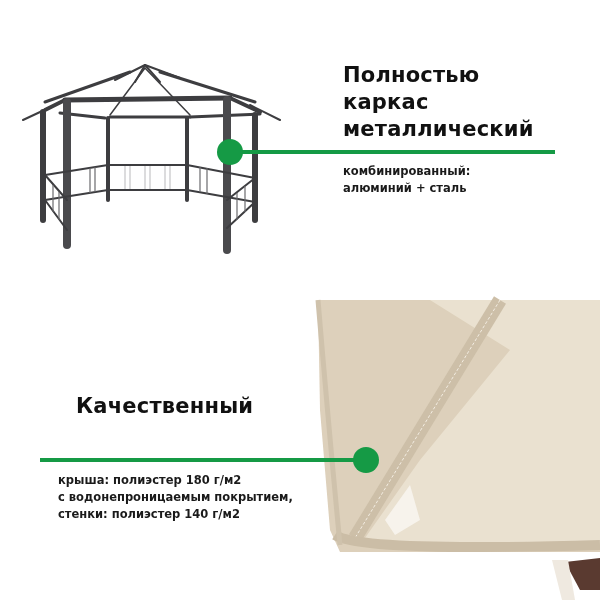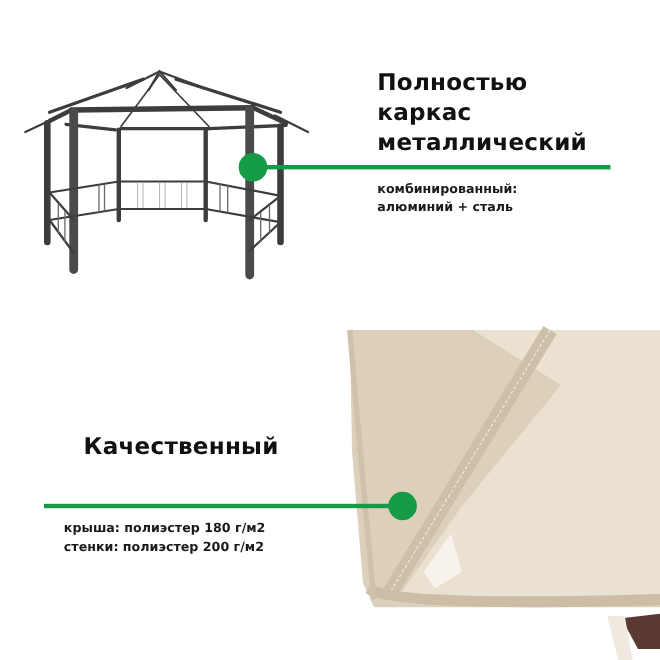--- a/index.html
+++ b/index.html
@@ -98,14 +98,15 @@
   <div>алюминий + сталь</div>
 </div>
 
 <div class="abs title" style="left:40px;top:393px;margin-left:36px;">
   <div>Качественный</div>
 </div>
 <div class="abs gline" style="left:40px;top:458px;width:325px;"></div>
 <div class="abs gdot" style="left:353px;top:447px;"></div>
 <div class="abs desc" style="left:40px;top:472px;margin-left:18px;">
   <div>крыша: полиэстер 180 г/м2</div>
-  <div>стенки: полиэстер 200 г/м2</div>
+  <div>с водонепроницаемым покрытием,</div>
+  <div>стенки: полиэстер 140 г/м2</div>
 </div>
 
 </body></html>

